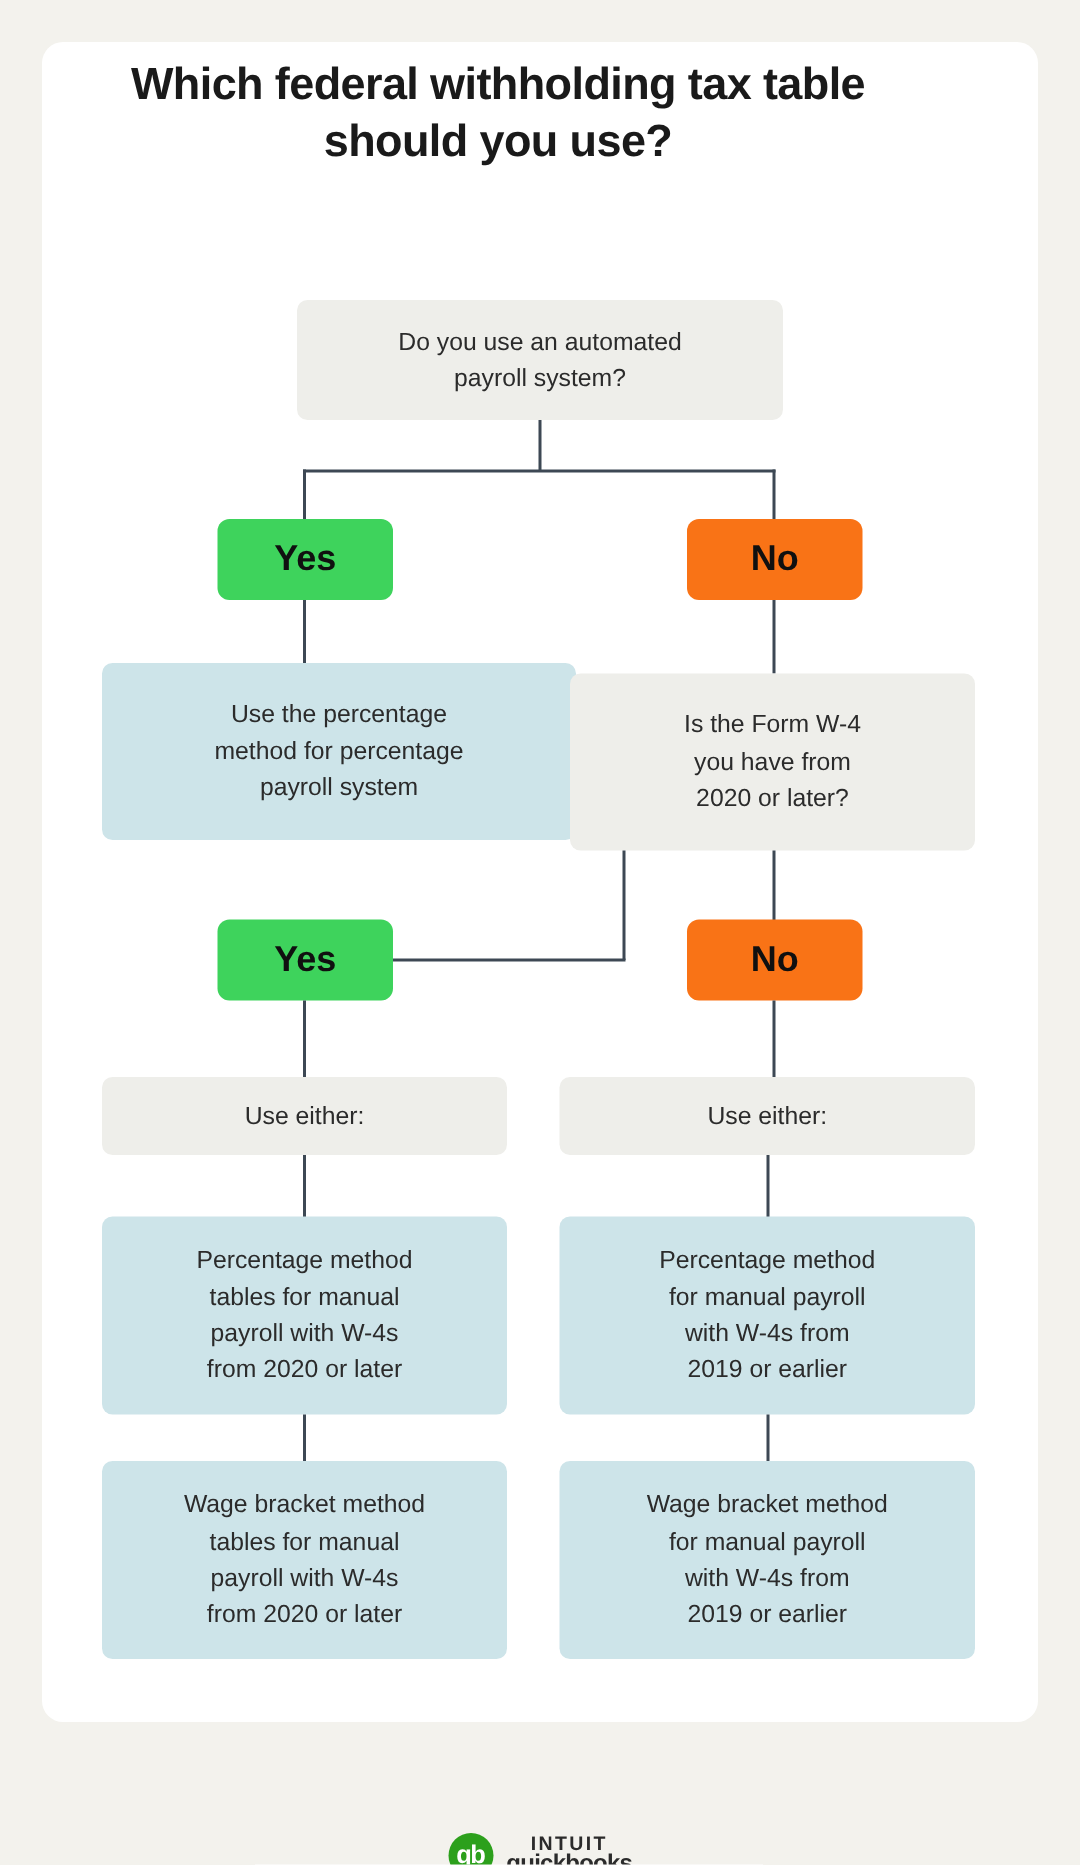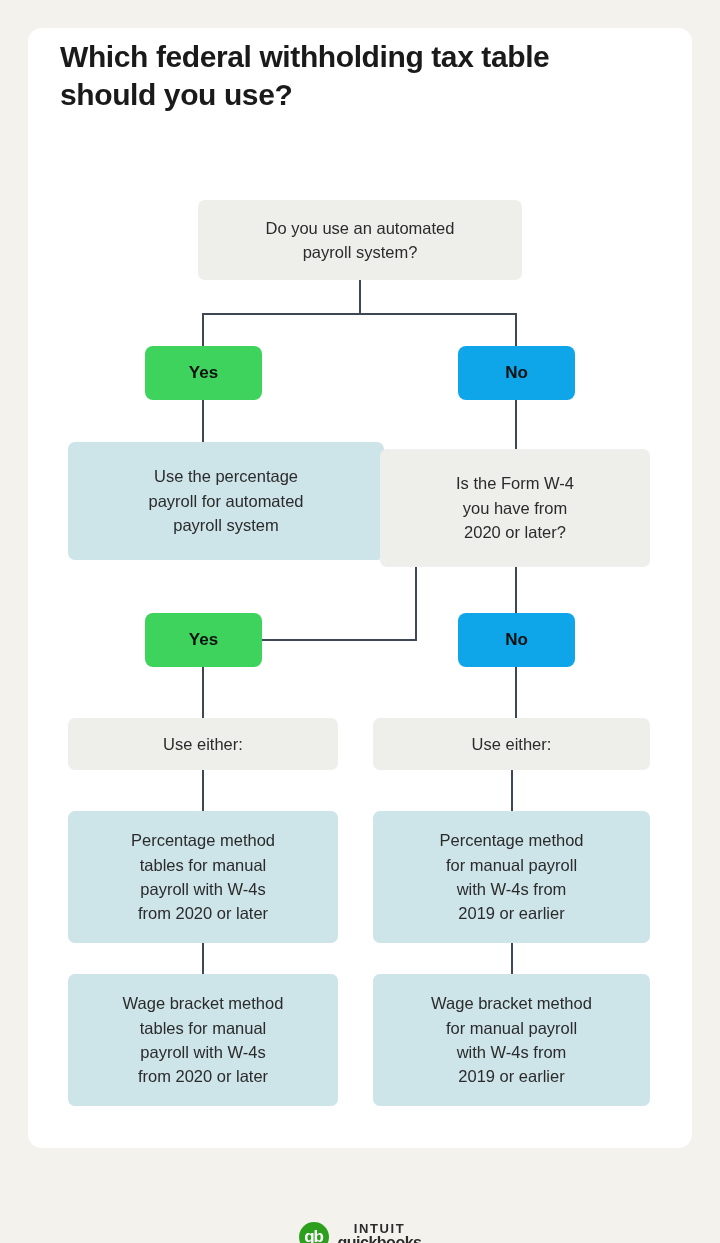--- a/index.html
+++ b/index.html
@@ -26,20 +26,21 @@
     width: 664px;
     height: 1120px;
     background: #ffffff;
     border-radius: 14px;
   }
   .title {
     position: absolute;
     left: 60px;
     top: 38px;
     width: 544px;
+    text-align: center;
     font-size: 30px;
     line-height: 1.26;
     font-weight: bold;
     color: #1a1a1a;
     letter-spacing: -0.4px;
   }
 
   
   .node {
     position: absolute;
@@ -50,25 +51,25 @@
     text-align: center;
     border-radius: 7px;
     color: #2b2b2b;
     font-size: 16.5px;
     line-height: 1.48;
     padding: 6px 10px;
   }
   .node.grey  { background: #eeeeea; }
   .node.blue  { background: #cde4e9; }
   .node.green { background: #3ed35c; }
-  .node.orange{ background: #0ea5e9; }
+  .node.orange{ background: #f97316; }
 
   .node.green, .node.orange {
     font-weight: bold;
-    font-size: 17px;
+    font-size: 24px;
     color: #101010;
     border-radius: 8px;
   }
 
   .node .txt { display: block; width: 100%; }
   .node b { font-weight: normal; }
 
   
   .ln {
     position: absolute;
@@ -150,21 +151,21 @@
   <div class="node orange" style="left:458px; top:346px; width:117px; height:54px;">
     <span class="txt">No</span>
   </div>
 
   <div class="ln v" style="left:202px; top:400px; height:49px;"></div>
   <div class="ln v" style="left:515px; top:400px; height:49px;"></div>
 
   <div class="node blue" style="left:68px; top:442px; width:316px; height:118px;">
     <span class="txt">
       <span>Use the percentage</span><br>
-      <span>payroll for automated</span><br>
+      <span>method for percentage</span><br>
       <span>payroll system</span>
     </span>
   </div>
 
   <div class="node grey" style="left:380px; top:449px; width:270px; height:118px;">
     <span class="txt">
       <span>Is the Form W-4</span><br>
       <span>you have from</span><br>
       <span>2020 or later?</span>
     </span>

